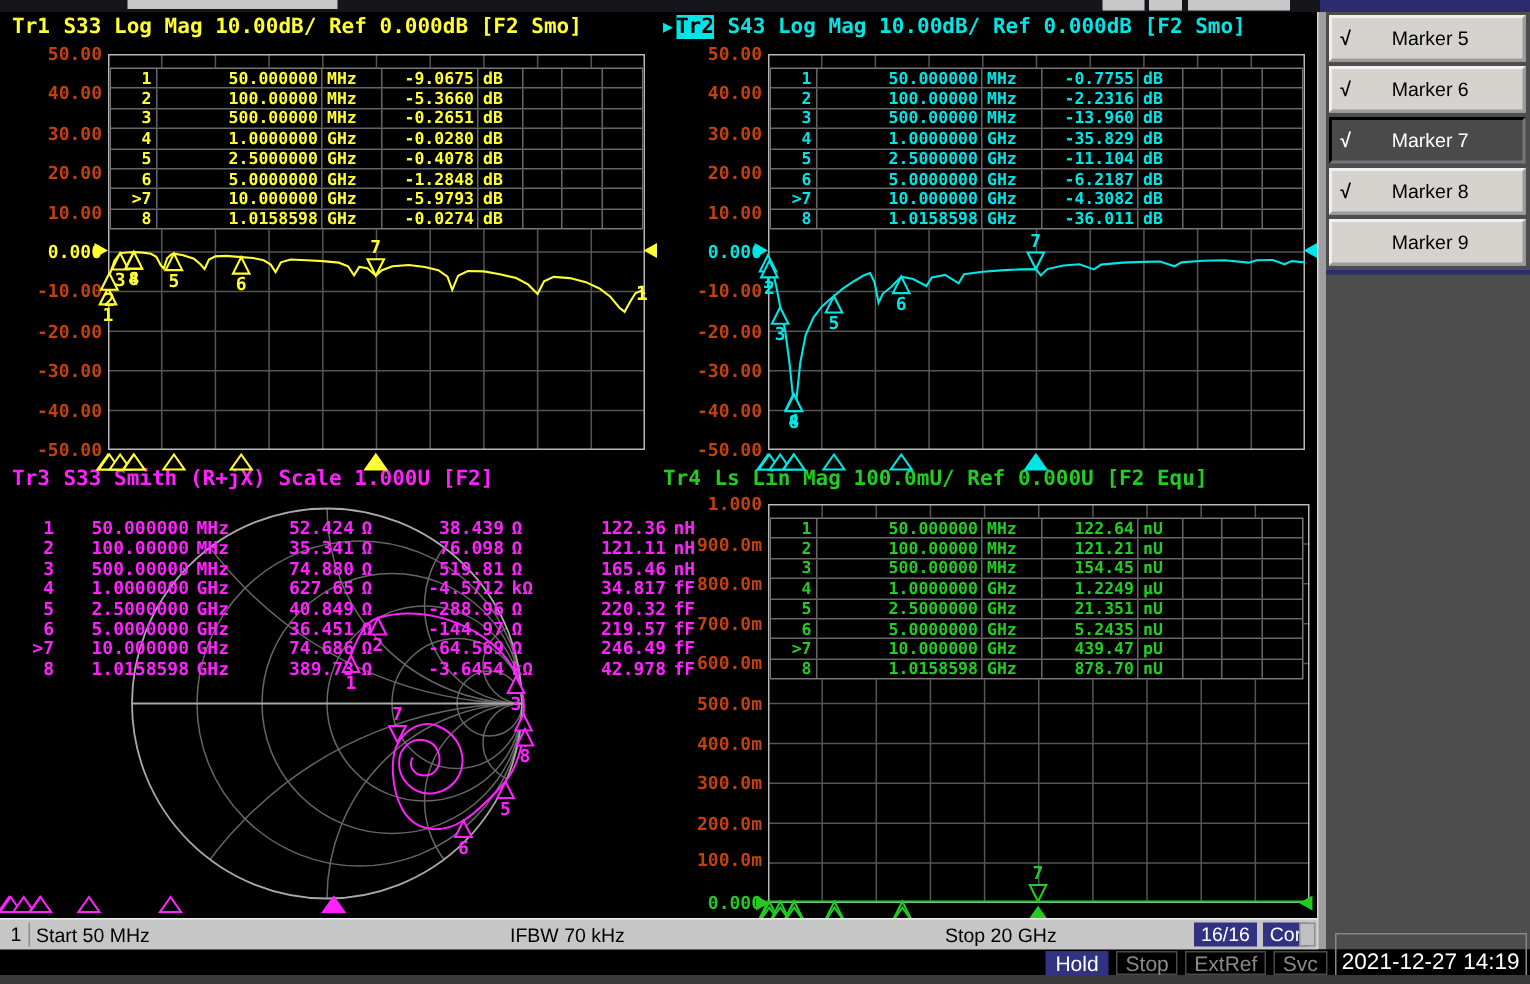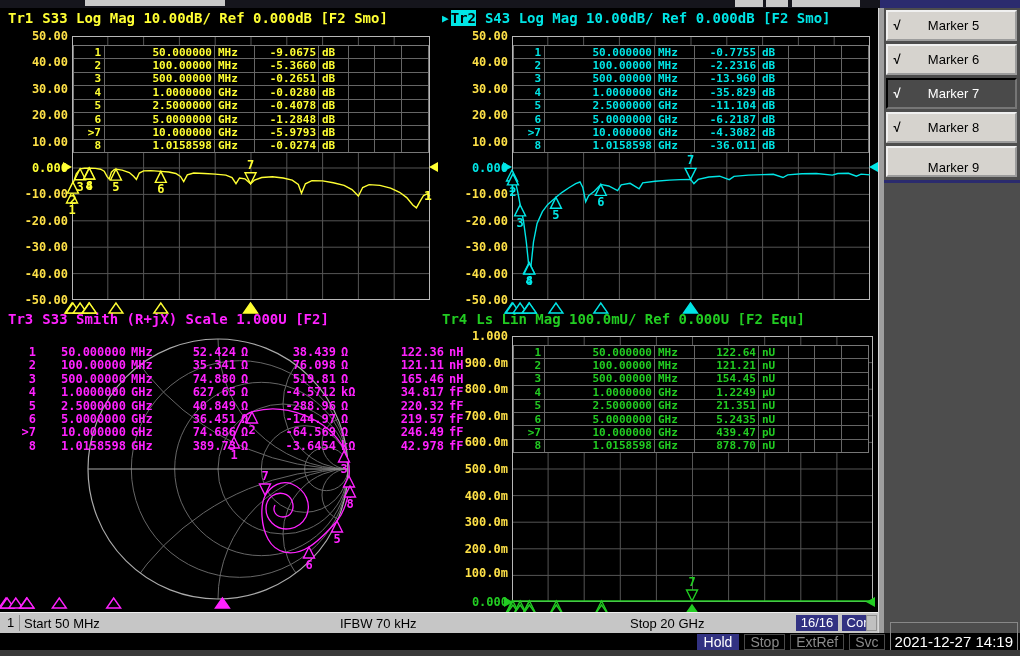--- a/index.html
+++ b/index.html
@@ -11,21 +11,21 @@
   
   #main{position:absolute;left:0;top:8px;width:878px;height:604px;background:#000;}
   .trace-hdr{position:absolute;font-size:14px;font-weight:bold;white-space:nowrap;letter-spacing:0;}
   .trace-hdr .tid{margin-right:9px;}
   #hdr-tr1{left:8px;top:2px;color:#ffff33;}
   #hdr-tr2{left:442px;top:2px;color:#00e5e5;}
   #hdr-tr2 .tid{background:#00e5e5;color:#000;}
   #hdr-tr2 .arr{color:#00e5e5;font-size:11px;margin-right:2px;vertical-align:1px;}
   #hdr-tr3{left:8px;top:303px;color:#ff22ff;}
   #hdr-tr4{left:442px;top:303px;color:#22cc22;}
-  .ylab{position:absolute;width:48px;text-align:right;font-size:12px;font-weight:bold;color:#fde047;white-space:pre;}
+  .ylab{position:absolute;width:48px;text-align:right;font-size:12px;font-weight:bold;color:#c2410c;white-space:pre;}
   .ylab.ref-y{color:#ffff33;} .ylab.ref-c{color:#00e5e5;} .ylab.ref-g{color:#22cc22;}
   svg{position:absolute;overflow:visible;}
   
   .mtable{position:absolute;background:#000;border:1px solid #777;font-size:11px;font-weight:bold;line-height:11px;}
   .mtable .mrow{display:grid;grid-template-columns:30px 110px 40px 64px 30px 26px 27px 25px;height:12.4px;align-items:center;}
   .mtable .mrow + .mrow{border-top:1px solid #666;}
   .mtable .mc{height:100%;display:flex;align-items:center;overflow:hidden;}
   .mtable .mc + .mc{border-left:1px solid #666;}
   .mtable .num{justify-content:flex-end;padding-right:3px;}
   .mtable .val{justify-content:flex-end;padding-right:2px;}
@@ -668,21 +668,21 @@
         <div class="sklabel">Marker 6</div>
       </div>
       <div class="softkey active" style="top: 70px;">
         <div class="check">√</div>
         <div class="sklabel">Marker 7</div>
       </div>
       <div class="softkey" style="top: 104px;">
         <div class="check">√</div>
         <div class="sklabel">Marker 8</div>
       </div>
-      <div class="softkey" style="top: 138px; align-items: flex-end;">
+      <div class="softkey" style="top: 138px;">
         <div class="check"></div>
         <div class="sklabel">Marker 9</div>
       </div>
       <div id="sk-sep" style="top: 172px;"></div>
     </div>
 
   <div id="statusbar">
     <span id="sb-chan">1</span>
     <span id="sb-start">Start 50 MHz</span>
     <span id="sb-ifbw">IFBW 70 kHz</span>

